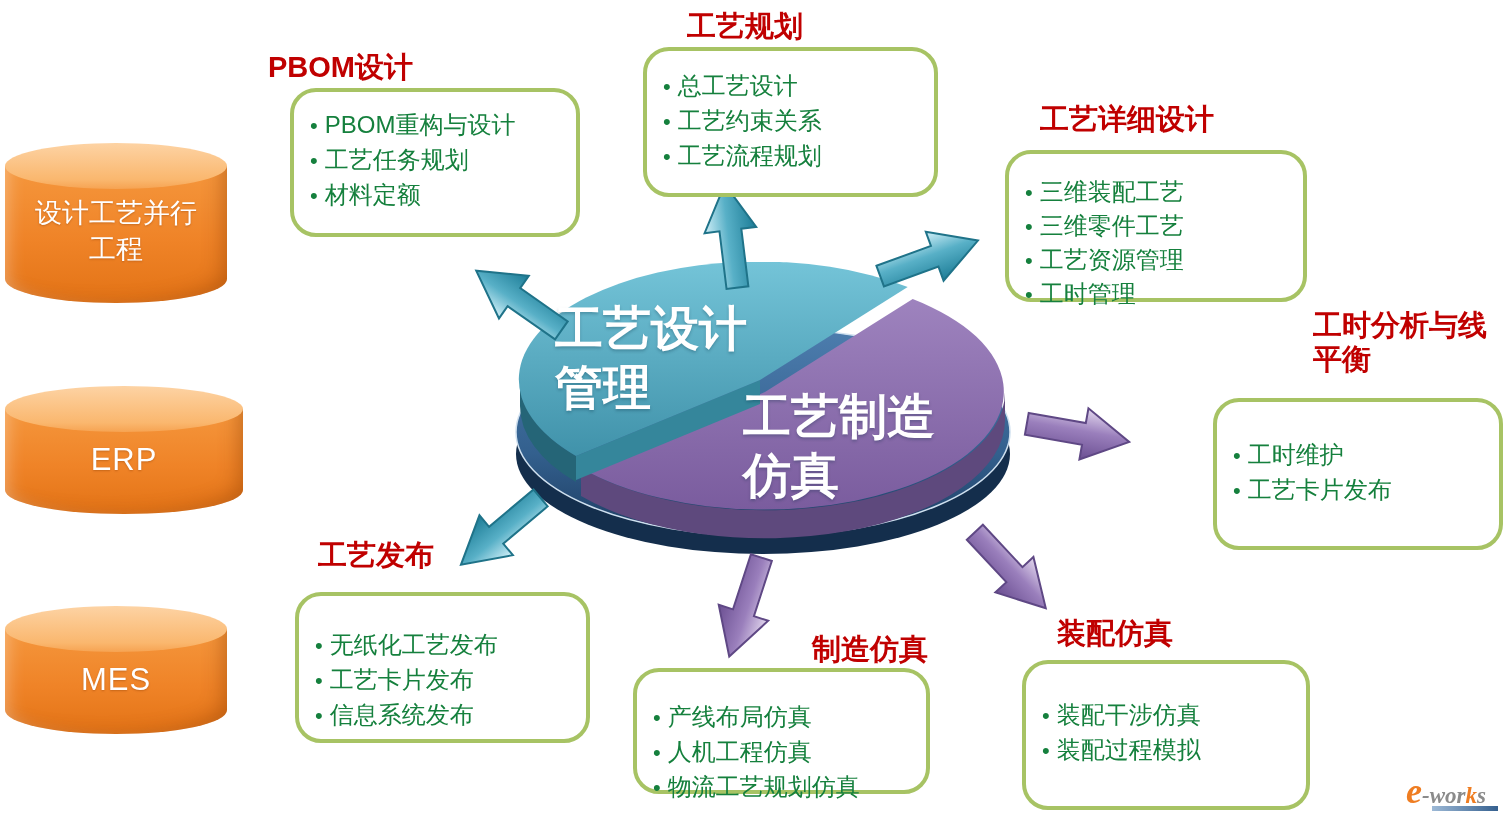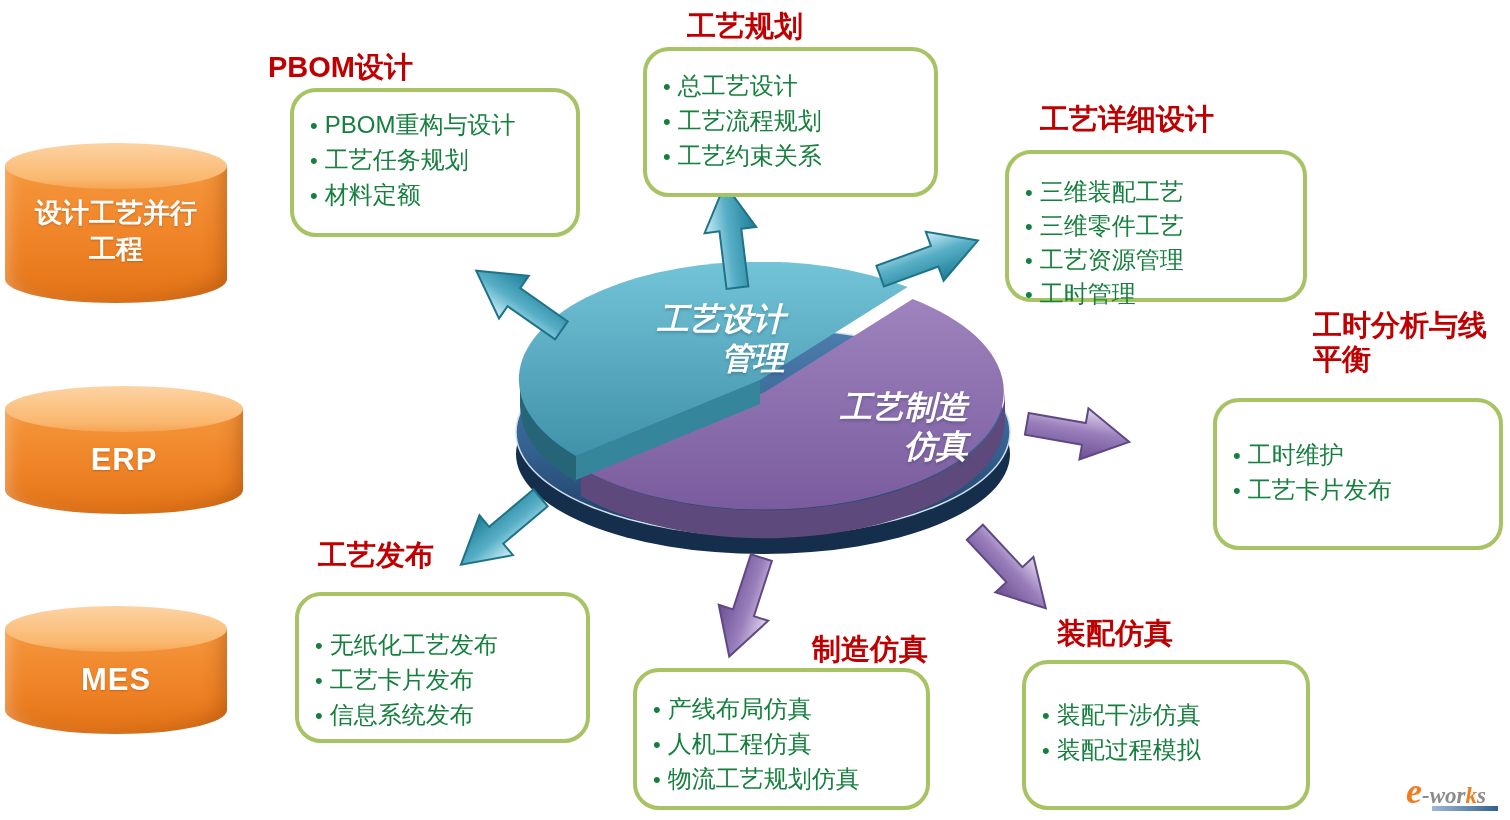--- a/index.html
+++ b/index.html
@@ -15,21 +15,21 @@
     position:absolute; top:0; left:0; right:0; height:46px; border-radius:50%;
     background:linear-gradient(180deg,#fdd3a4 0%,#fab76e 80%,#f6a352 100%); z-index:2;
   }
   .cyl-body {
     position:absolute; top:23px; left:0; right:0; bottom:0;
     background:linear-gradient(180deg,#f5973d 0%,#ef8327 55%,#e37316 100%);
     border-radius:0 0 50% 50% / 0 0 24px 24px;
     box-shadow:inset 12px 0 18px -10px rgba(255,255,255,.35), inset -14px -6px 20px -10px rgba(140,60,0,.45);
   }
   .cyl-label {
-    position:absolute; left:0; right:0; z-index:3; color:#ffffff; font-weight:bold;
+    position:absolute; left:0; right:0; z-index:3; color:#ffffff; font-weight:normal;
     text-align:center; text-shadow:0 1px 2px rgba(120,50,0,.35);
   }
   #cyl-concurrent { top:143px; height:160px; }
   #cyl-concurrent .cyl-label { top:52px; font-size:27px; line-height:1.35; }
   #cyl-erp { top:386px; height:128px;padding-left:16px; }
   #cyl-erp .cyl-label { top:56px; font-size:31px; letter-spacing:1px; }
   #cyl-mes { top:606px; height:128px; }
   #cyl-mes .cyl-label { top:56px; font-size:31px; letter-spacing:1px; }
 
   
@@ -47,30 +47,30 @@
   #title-pbom   { left:268px;  top:50px; }
   #box-planning { left:643px;  top:47px;  width:295px; height:150px; padding-top:18px; }
   #title-planning { left:687px; top:9px; }
   #box-detail   { left:1005px; top:150px; width:302px; height:152px; padding-top:21px; }
   #box-detail li { line-height:1.42; }
   #title-detail { left:1040px; top:102px; }
   #box-time     { left:1213px; top:398px; width:290px; height:152px; padding-top:36px; }
   #title-time   { left:1313px; top:308px; width:190px; }
   #box-assembly { left:1022px; top:660px; width:288px; height:150px; padding-top:34px; }
   #title-assembly { left:1057px; top:616px; }
-  #box-mfg      { left:633px;  top:668px; width:297px; height:142px; padding-top:20px; }
+  #box-mfg      { left:633px;  top:668px; width:297px; height:126px; padding-top:28px; }
   #title-mfg    { left:812px;  top:632px; }
   #box-publish  { left:295px;  top:592px; width:295px; height:151px; padding-top:32px; }
   #title-publish{ left:318px;  top:538px; }
 
   
   #pie-svg { position:absolute; left:500px; top:262px; width:520px; height:320px; }
   .pie-label {
-    position:absolute; color:#ffffff; font-weight:bold; font-size:32px; line-height:1.22;
-    text-align:right; text-shadow:0 2px 3px rgba(0,40,60,.25);font-style:italic;
+    position:absolute; color:#ffffff; font-weight:bold; font-size:48px; line-height:1.22;
+    text-align:left; text-shadow:0 2px 3px rgba(0,40,60,.25);
   }
   #pie-label-design { left:555px; top:300px; width:230px; }
   #pie-label-sim    { left:743px; top:388px; width:225px; }
 
   
   .arrow { position:absolute; width:110px; height:60px; }
   #arrow-pbom     { left:463px;  top:270px; transform:rotate(-145deg); }
   #arrow-planning { left:676px;  top:205px; transform:rotate(-97deg);  }
   #arrow-detail   { left:875px;  top:228px; transform:rotate(-20deg);  }
   #arrow-time     { left:1024px; top:403px; transform:rotate(10deg);   }
@@ -187,22 +187,22 @@
   <div class="box" id="box-pbom">
     <ul>
       <li>PBOM重构与设计</li>
       <li>工艺任务规划</li>
       <li>材料定额</li>
     </ul>
   </div>
   <div class="box" id="box-planning">
     <ul>
       <li>总工艺设计</li>
+      <li>工艺约束关系</li>
       <li>工艺流程规划</li>
-      <li>工艺约束关系</li>
     </ul>
   </div>
   <div class="box" id="box-detail">
     <ul>
       <li>三维装配工艺</li>
       <li>三维零件工艺</li>
       <li>工艺资源管理</li>
       <li>工时管理</li>
     </ul>
   </div>

